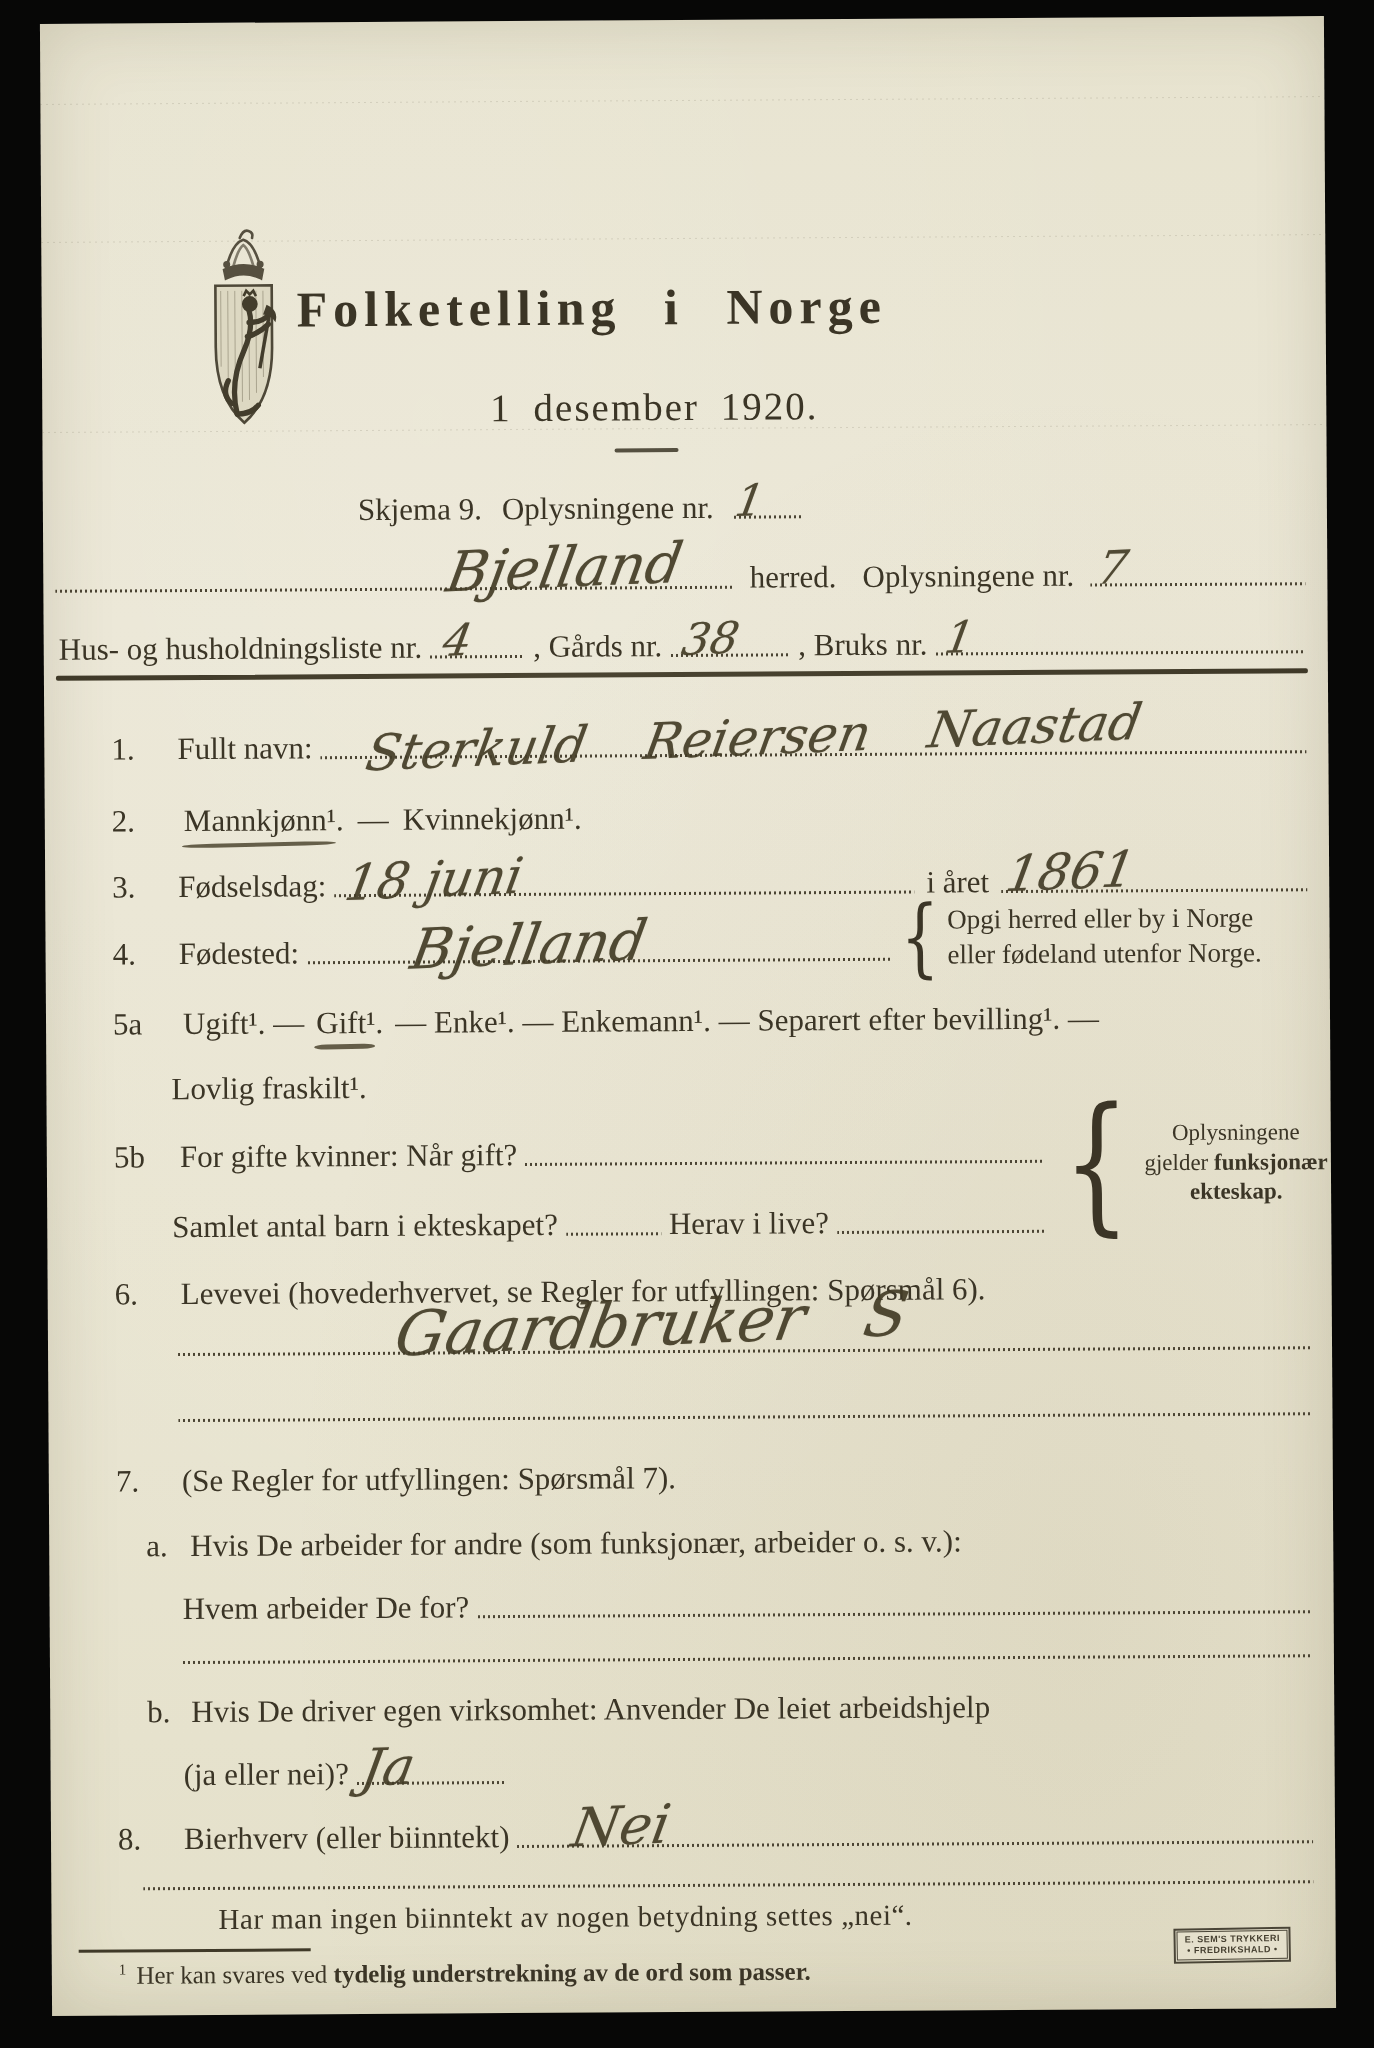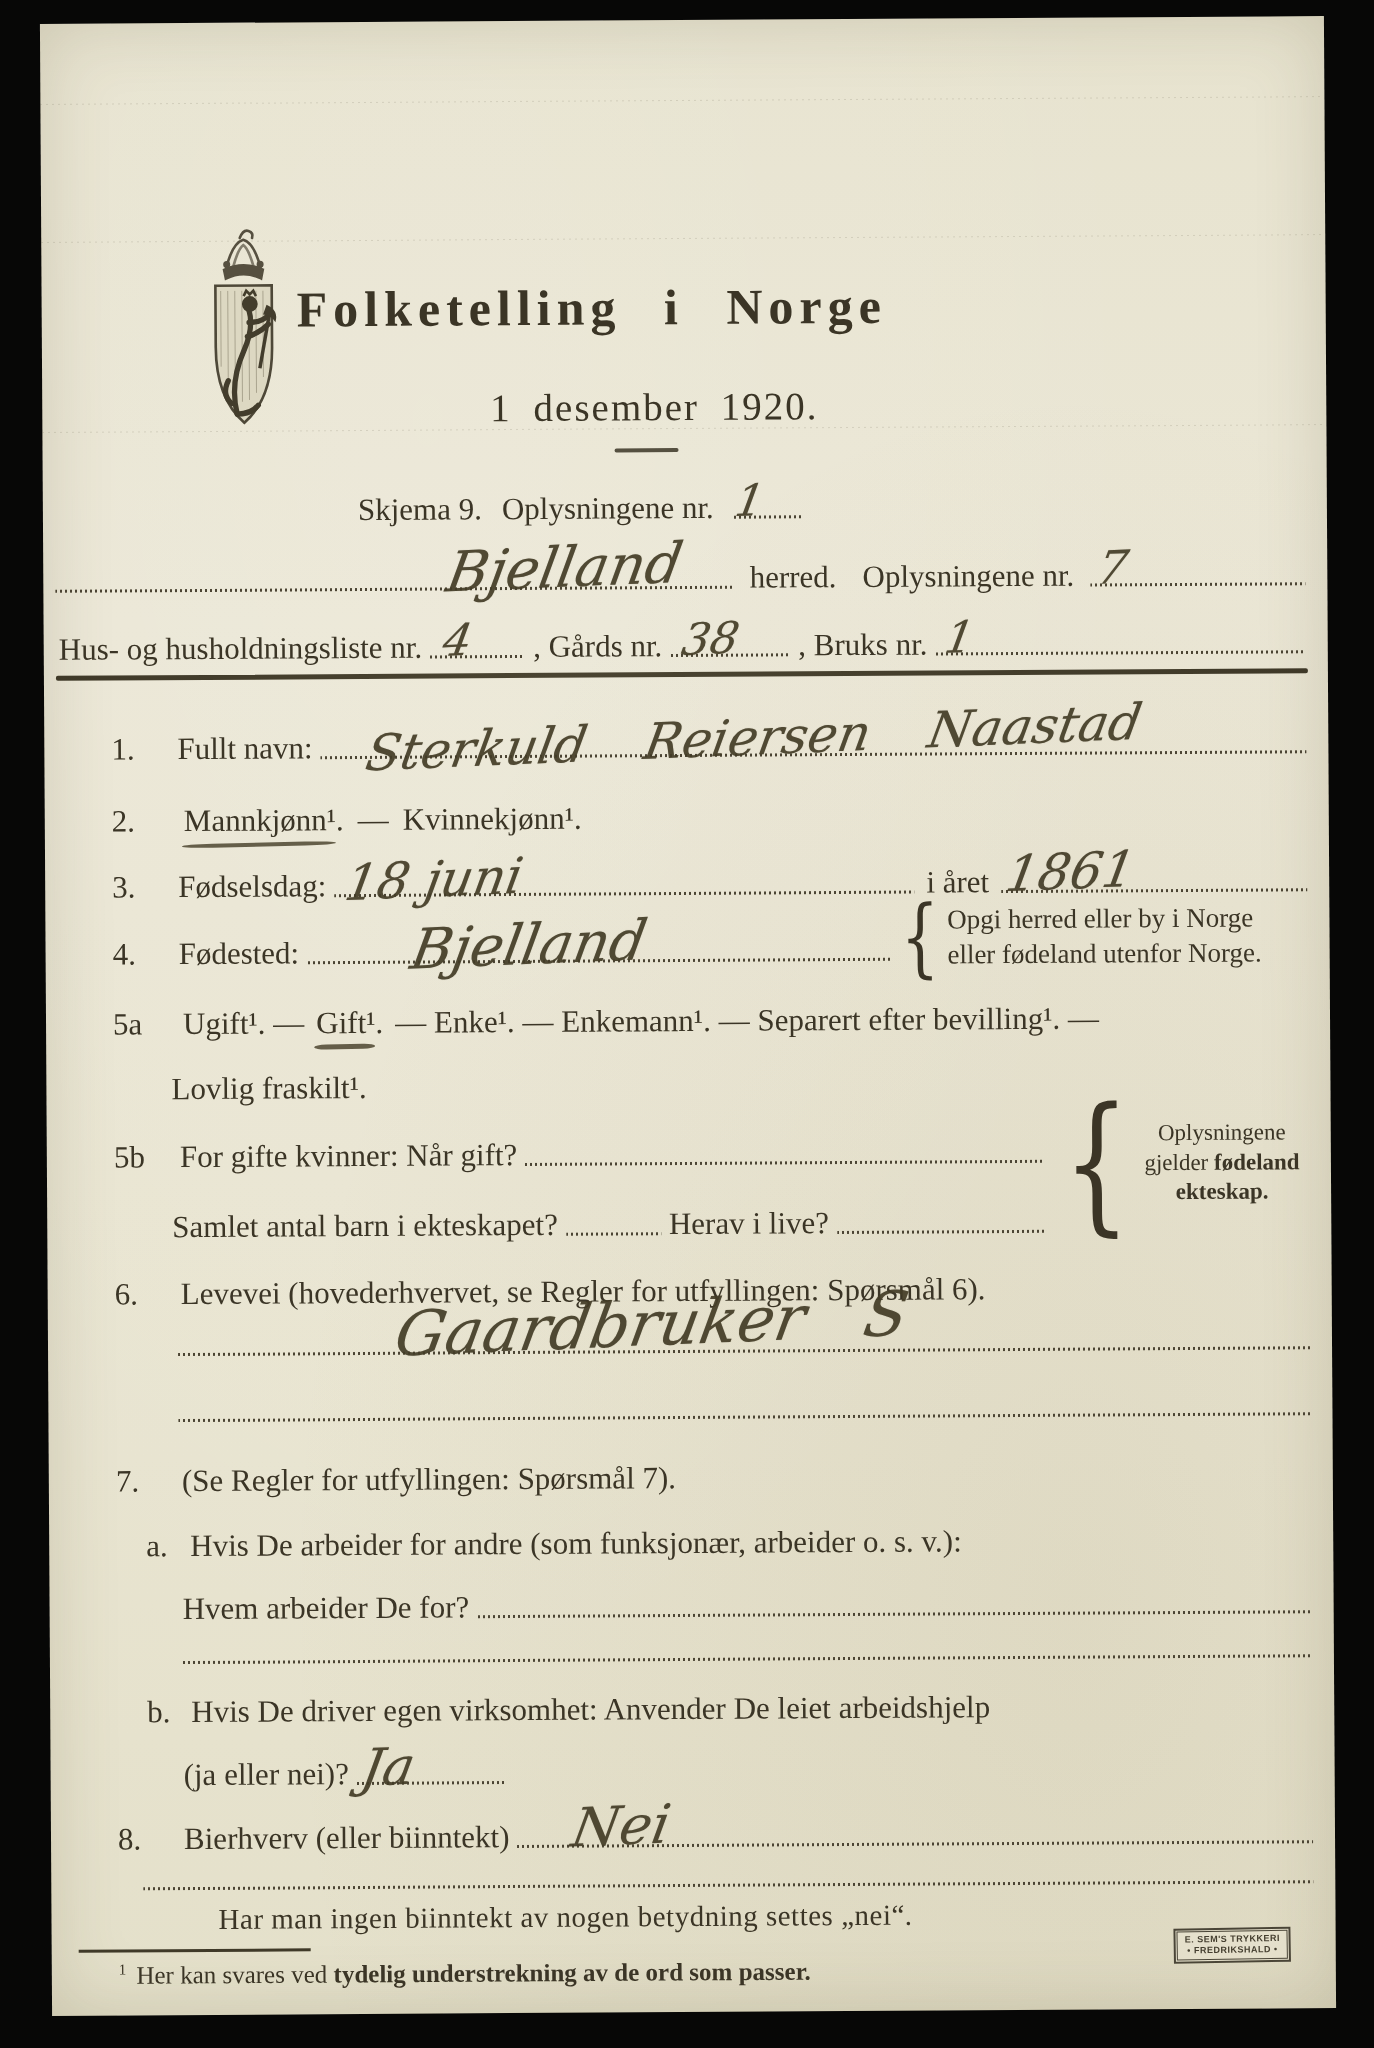--- a/index.html
+++ b/index.html
@@ -204,21 +204,21 @@
     <div class="row" style="left:125px;top:1186px;width:872px">
       <span class="lbl">Samlet antal barn i ekteskapet?</span>
       <div class="dots w95"></div>
       <span class="lbl">Herav i live?</span>
       <div class="dots"></div>
     </div>
     <div class="note-block" style="left:1002px;top:1078px">
       <span class="brace" style="font-size:150px">{</span>
       <div class="note-lines center">
         <div>Oplysningene</div>
-        <div><span>gjelder </span><span class="b">fødeland</span></div>
+        <div><span>gjelder </span><span class="b">funksjonær</span></div>
         <div class="b">ekteskap.</div>
       </div>
     </div>
 
     <div class="row" style="left:67px;top:1253px">
       <span class="qnum">6.</span>
       <span>Levevei (hovederhvervet, se Regler for utfyllingen:  Spørsmål 6).</span>
     </div>
     <div class="dots-abs" style="left:130px;top:1330px;width:1132px">
       <span class="hand" style="left:220px;bottom:-2px;font-size:62px;word-spacing:40px">Gaardbruker S</span>

